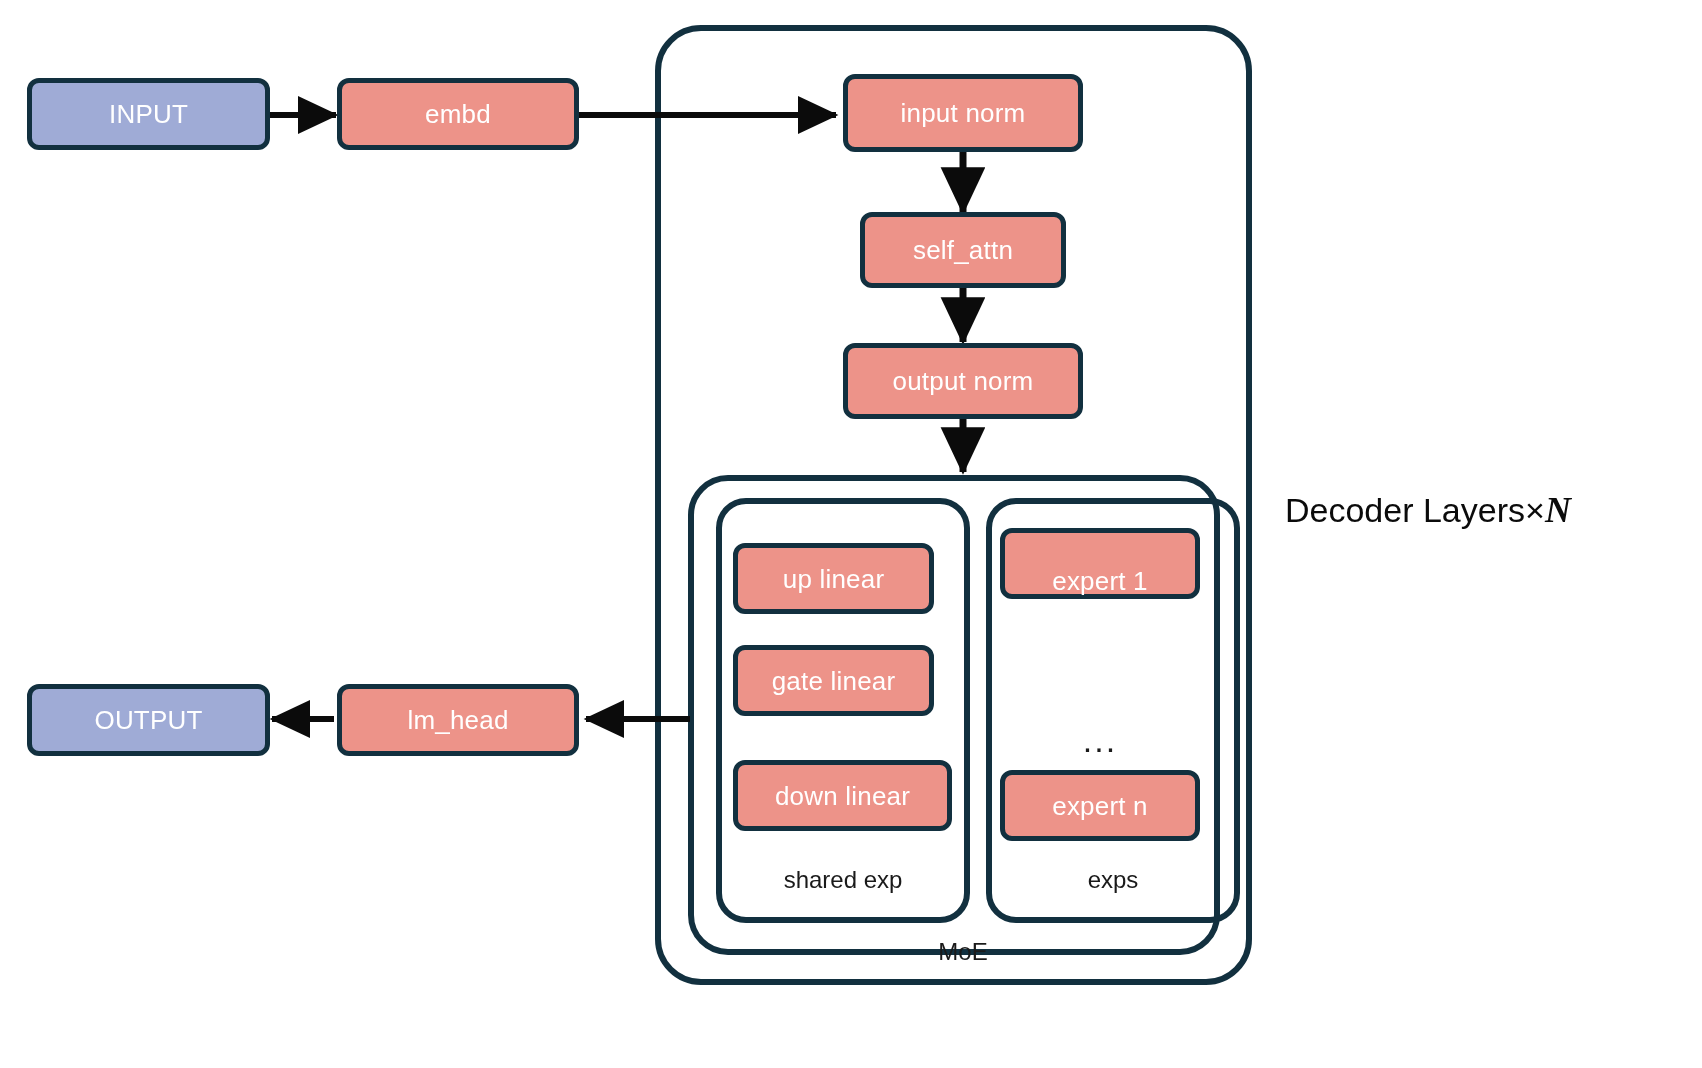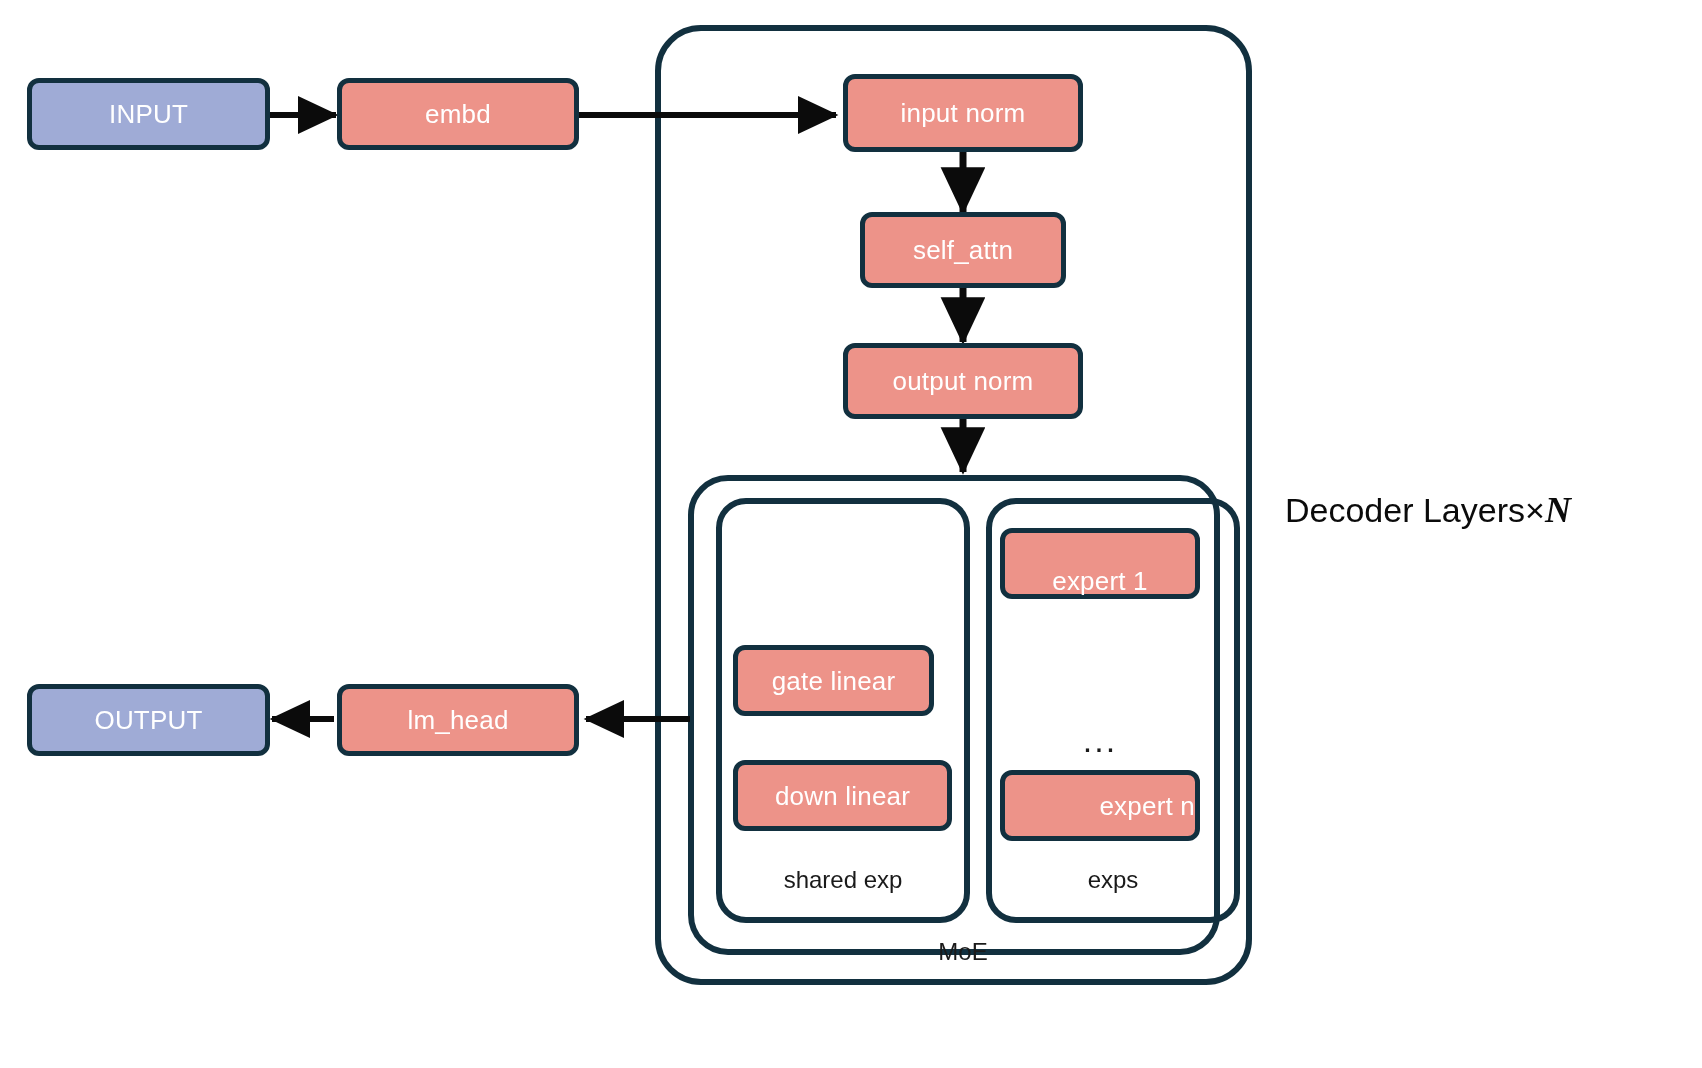--- a/index.html
+++ b/index.html
@@ -136,37 +136,40 @@
   </div>
 
   <div class="node salmon" style="left:860px; top:212px; width:206px; height:76px;">
     <span>self_attn</span>
   </div>
 
   <div class="node salmon" style="left:843px; top:343px; width:240px; height:76px;">
     <span>output norm</span>
   </div>
 
+  <div class="node salmon" style="left:733px; top:543px; width:201px; height:71px;">
+    <span>up linear</span>
+  </div>
 
   <div class="node salmon" style="left:733px; top:645px; width:201px; height:71px;">
     <span>gate linear</span>
   </div>
 
   <div class="node salmon" style="left:733px; top:760px; width:219px; height:71px;">
     <span>down linear</span>
   </div>
 
   <div class="node salmon" style="left:1000px; top:528px; width:200px; height:71px;align-items:flex-end;">
     <span>expert 1</span>
   </div>
 
 
   <div class="dots" style="left:1100px; top:723px;">...</div>
 
-  <div class="node salmon" style="left:1000px; top:770px; width:200px; height:71px;justify-content:flex-end;">
+  <div class="node salmon" style="left:1000px; top:770px; width:200px; height:71px;">
     <span>expert n</span>
   </div>
 
   <div class="label center" style="left:843px; top:868px;">shared exp</div>
 
   <div class="label center" style="left:1113px; top:868px;">exps</div>
 
   <div class="label center" style="left:963px; top:940px;">MoE</div>
 
   <div class="node salmon" style="left:337px; top:684px; width:242px; height:72px;">

